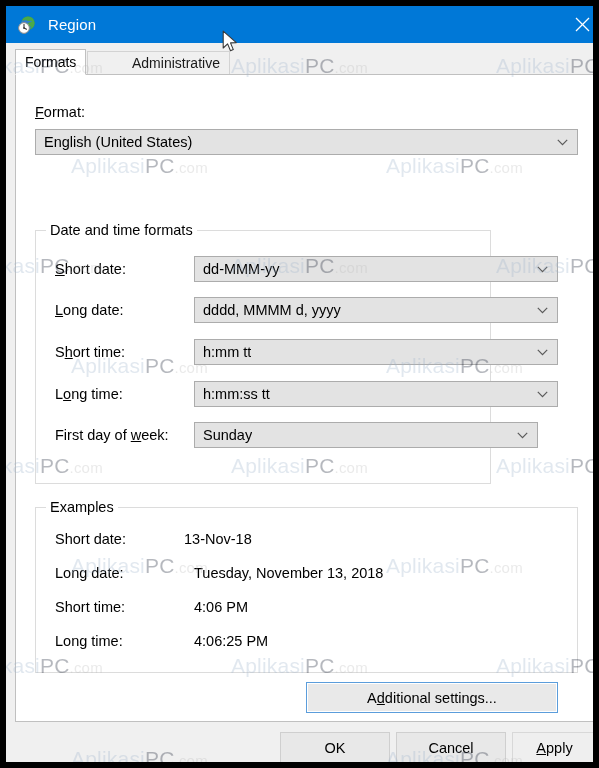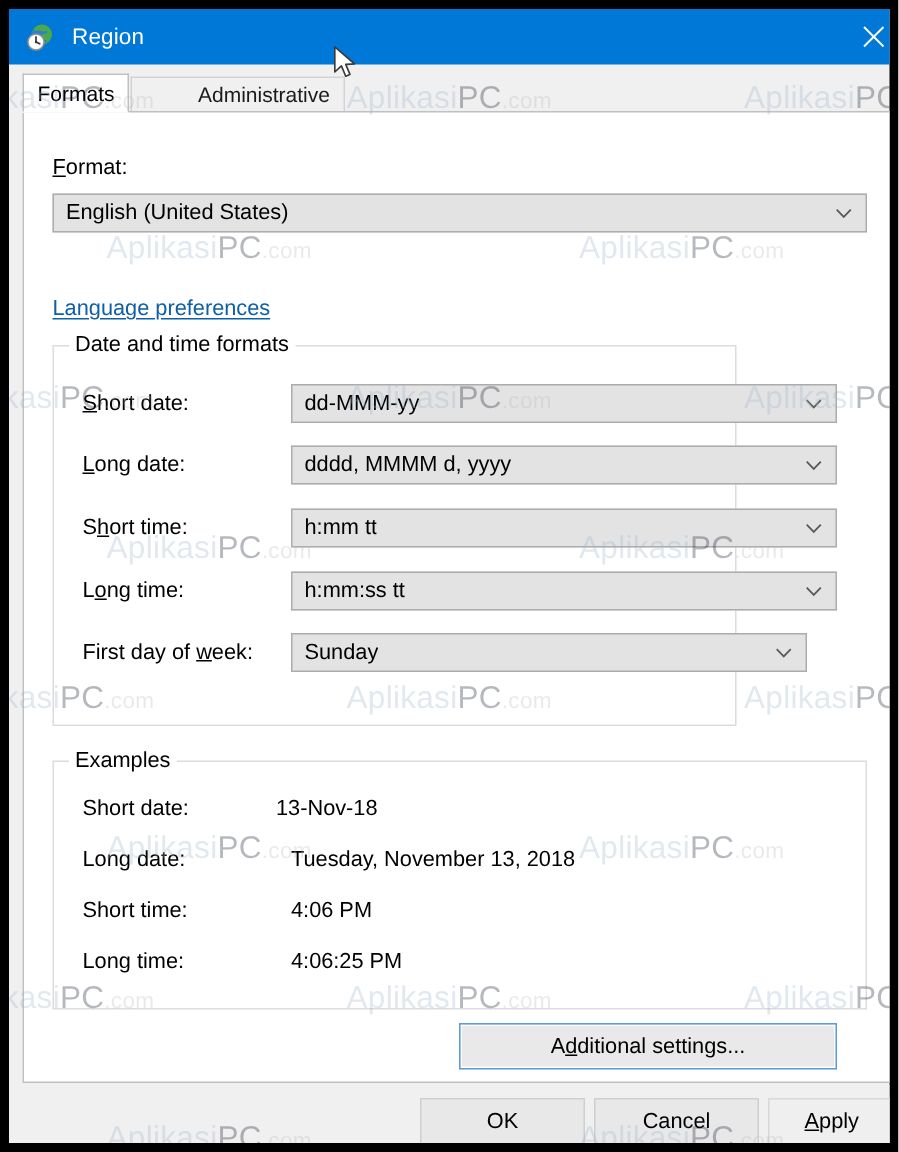--- a/index.html
+++ b/index.html
@@ -269,21 +269,20 @@
       <u>F</u><span>ormat:</span>
     </div>
 
     <div class="combo" style="left:19px; top:54px; width:543px;">
       <span class="val">English (United States)</span>
       <svg class="chev" viewBox="0 0 11 7">
         <polyline points="0.8,0.8 5.5,5.6 10.2,0.8" fill="none" stroke="#5a5a5a" stroke-width="1.2"></polyline>
       </svg>
     </div>
 
-    <div id="lang-link" style="top:123px; left:19px;">Language preferences</div>
 
     <div class="group" style="left:19px; top:155px; width:456px; height:254px;">
       <span class="group-title">Date and time formats</span>
 
       <div class="lbl" style="left:19px; top:30px;">
         <u>S</u>hort date:
       </div>
       <div class="combo" style="left:158px; top:25px; width:364px;">
         <span class="val">dd-MMM-yy</span>
         <svg class="chev" viewBox="0 0 11 7">

